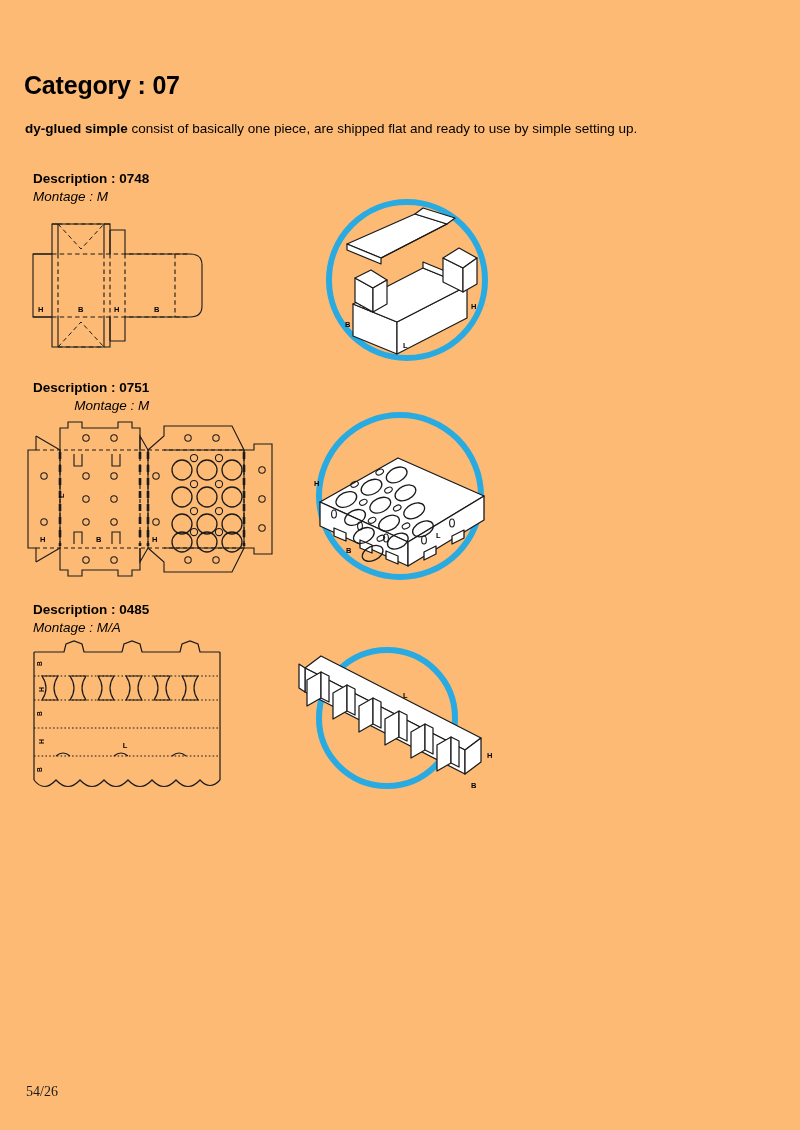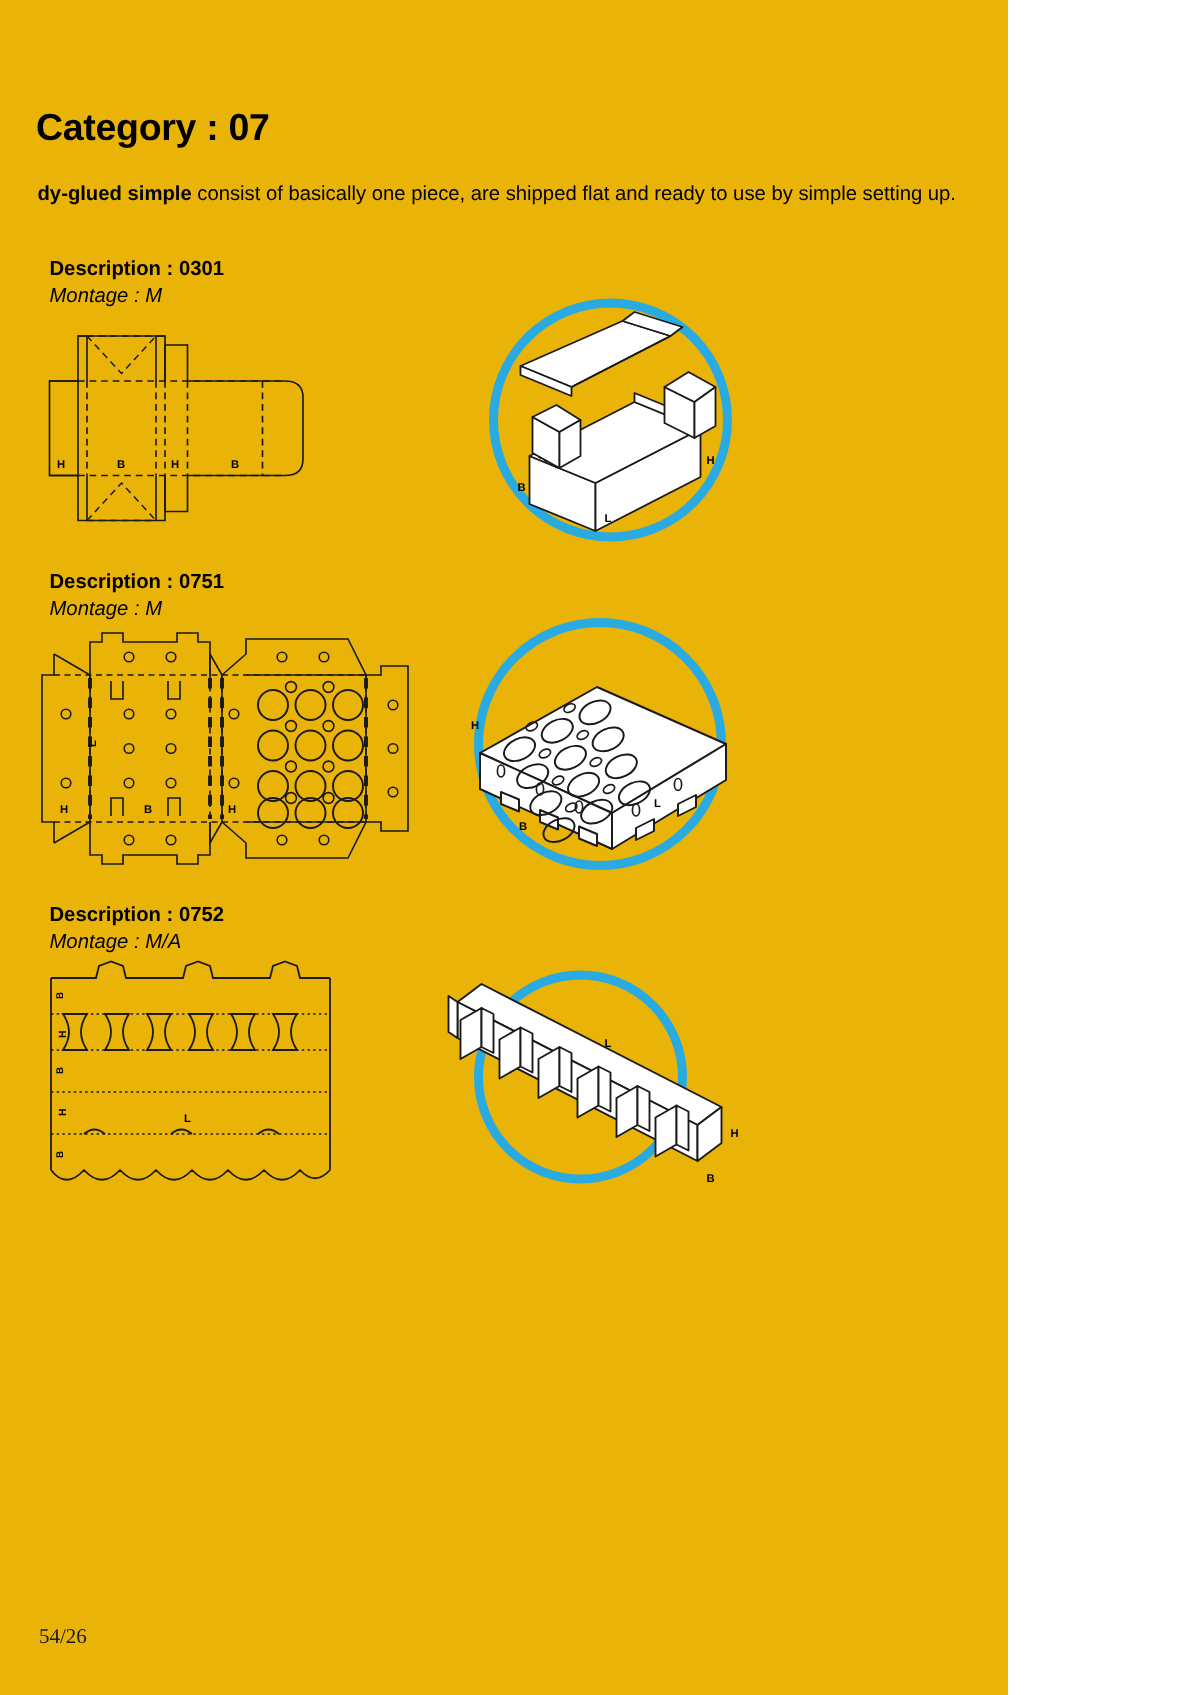--- a/index.html
+++ b/index.html
@@ -11,22 +11,22 @@
     width: 800px;
     height: 1130px;
     position: relative;
     font-family: "Liberation Sans", sans-serif;
     color: #000000;
     overflow: hidden;
   }
   .page {
     position: absolute;
     left: 0; top: 0;
-    width: 672px; height: 1130px;
-    background: #eab308;
+    width: 800px; height: 1130px;
+    background: #fdba74;
   }
 
   
   .category-title {
     position: absolute;
     left: 24px;
     top: 72px;
     font-size: 25px;
     font-weight: bold;
     letter-spacing: -0.2px;
@@ -82,21 +82,21 @@
 <body>
 
 <div class="page">
 
   <div class="category-title">Category : 07</div>
 
   <div class="intro"><b>dy-glued simple</b><span> consist of basically one piece, are shipped flat and ready to use by simple setting up.</span></div>
 
   <div class="section">
     <div class="sec-head" style="top:170px;">
-      <div class="desc-line">Description : 0301</div>
+      <div class="desc-line">Description : 0748</div>
       <div class="montage-line">Montage : M</div>
     </div>
 
     <div class="dieline-holder" style="left:30px; top:212px;">
       <svg width="190" height="145" viewBox="0 0 190 145">
         <g fill="none" stroke="#1a1a1a" stroke-width="1.1" stroke-linejoin="miter">
 
           <path d="M3,42 L3,105 L22,105 L22,42 Z"></path>
 
           <path d="M22,42 L22,12 L28,12"></path>
@@ -181,21 +181,21 @@
           <path d="M30,106 L46,116"></path>
         </g>
         <text x="20" y="131" font-family="Liberation Sans, sans-serif" font-size="7.5" font-weight="bold" fill="#000">B</text>
         <text x="78" y="152" font-family="Liberation Sans, sans-serif" font-size="7.5" font-weight="bold" fill="#000">L</text>
         <text x="146" y="113" font-family="Liberation Sans, sans-serif" font-size="7.5" font-weight="bold" fill="#000">H</text>
       </svg>
     </div>
   </div>
 
   <div class="section">
-    <div class="sec-head" style="top:379px;">
+    <div class="sec-head" style="top:379px;text-align:right;">
       <div class="desc-line">Description : 0751</div>
       <div class="montage-line">Montage : M</div>
     </div>
 
     <div class="dieline-holder" style="left:26px; top:418px;">
       <svg width="252" height="162" viewBox="0 0 252 162">
         <g fill="none" stroke="#1a1a1a" stroke-width="1.1">
 
           <path d="M10,18 L10,32 L2,32 L2,130 L10,130 L10,144"></path>
           <path d="M10,18 L34,32"></path>
@@ -346,21 +346,21 @@
         </g>
         <text x="34" y="143" font-family="Liberation Sans, sans-serif" font-size="7.5" font-weight="bold" fill="#000">B</text>
         <text x="124" y="128" font-family="Liberation Sans, sans-serif" font-size="7.5" font-weight="bold" fill="#000">L</text>
         <text x="2" y="76" font-family="Liberation Sans, sans-serif" font-size="7.5" font-weight="bold" fill="#000">H</text>
       </svg>
     </div>
   </div>
 
   <div class="section">
     <div class="sec-head" style="top:601px;">
-      <div class="desc-line">Description : 0752</div>
+      <div class="desc-line">Description : 0485</div>
       <div class="montage-line">Montage : M/A</div>
     </div>
 
     <div class="dieline-holder" style="left:30px; top:638px;">
       <svg width="200" height="160" viewBox="0 0 200 160">
         <g fill="none" stroke="#1a1a1a" stroke-width="1.2" stroke-linejoin="miter">
 
           <path d="M4,14 L34,14 L36,6 L44,3 L52,6 L54,14 L92,14 L94,6 L102,3 L110,6 L112,14 L150,14 L152,6 L160,3 L168,6 L170,14 L190,14"></path>
 
           <path d="M4,14 L4,142"></path>

